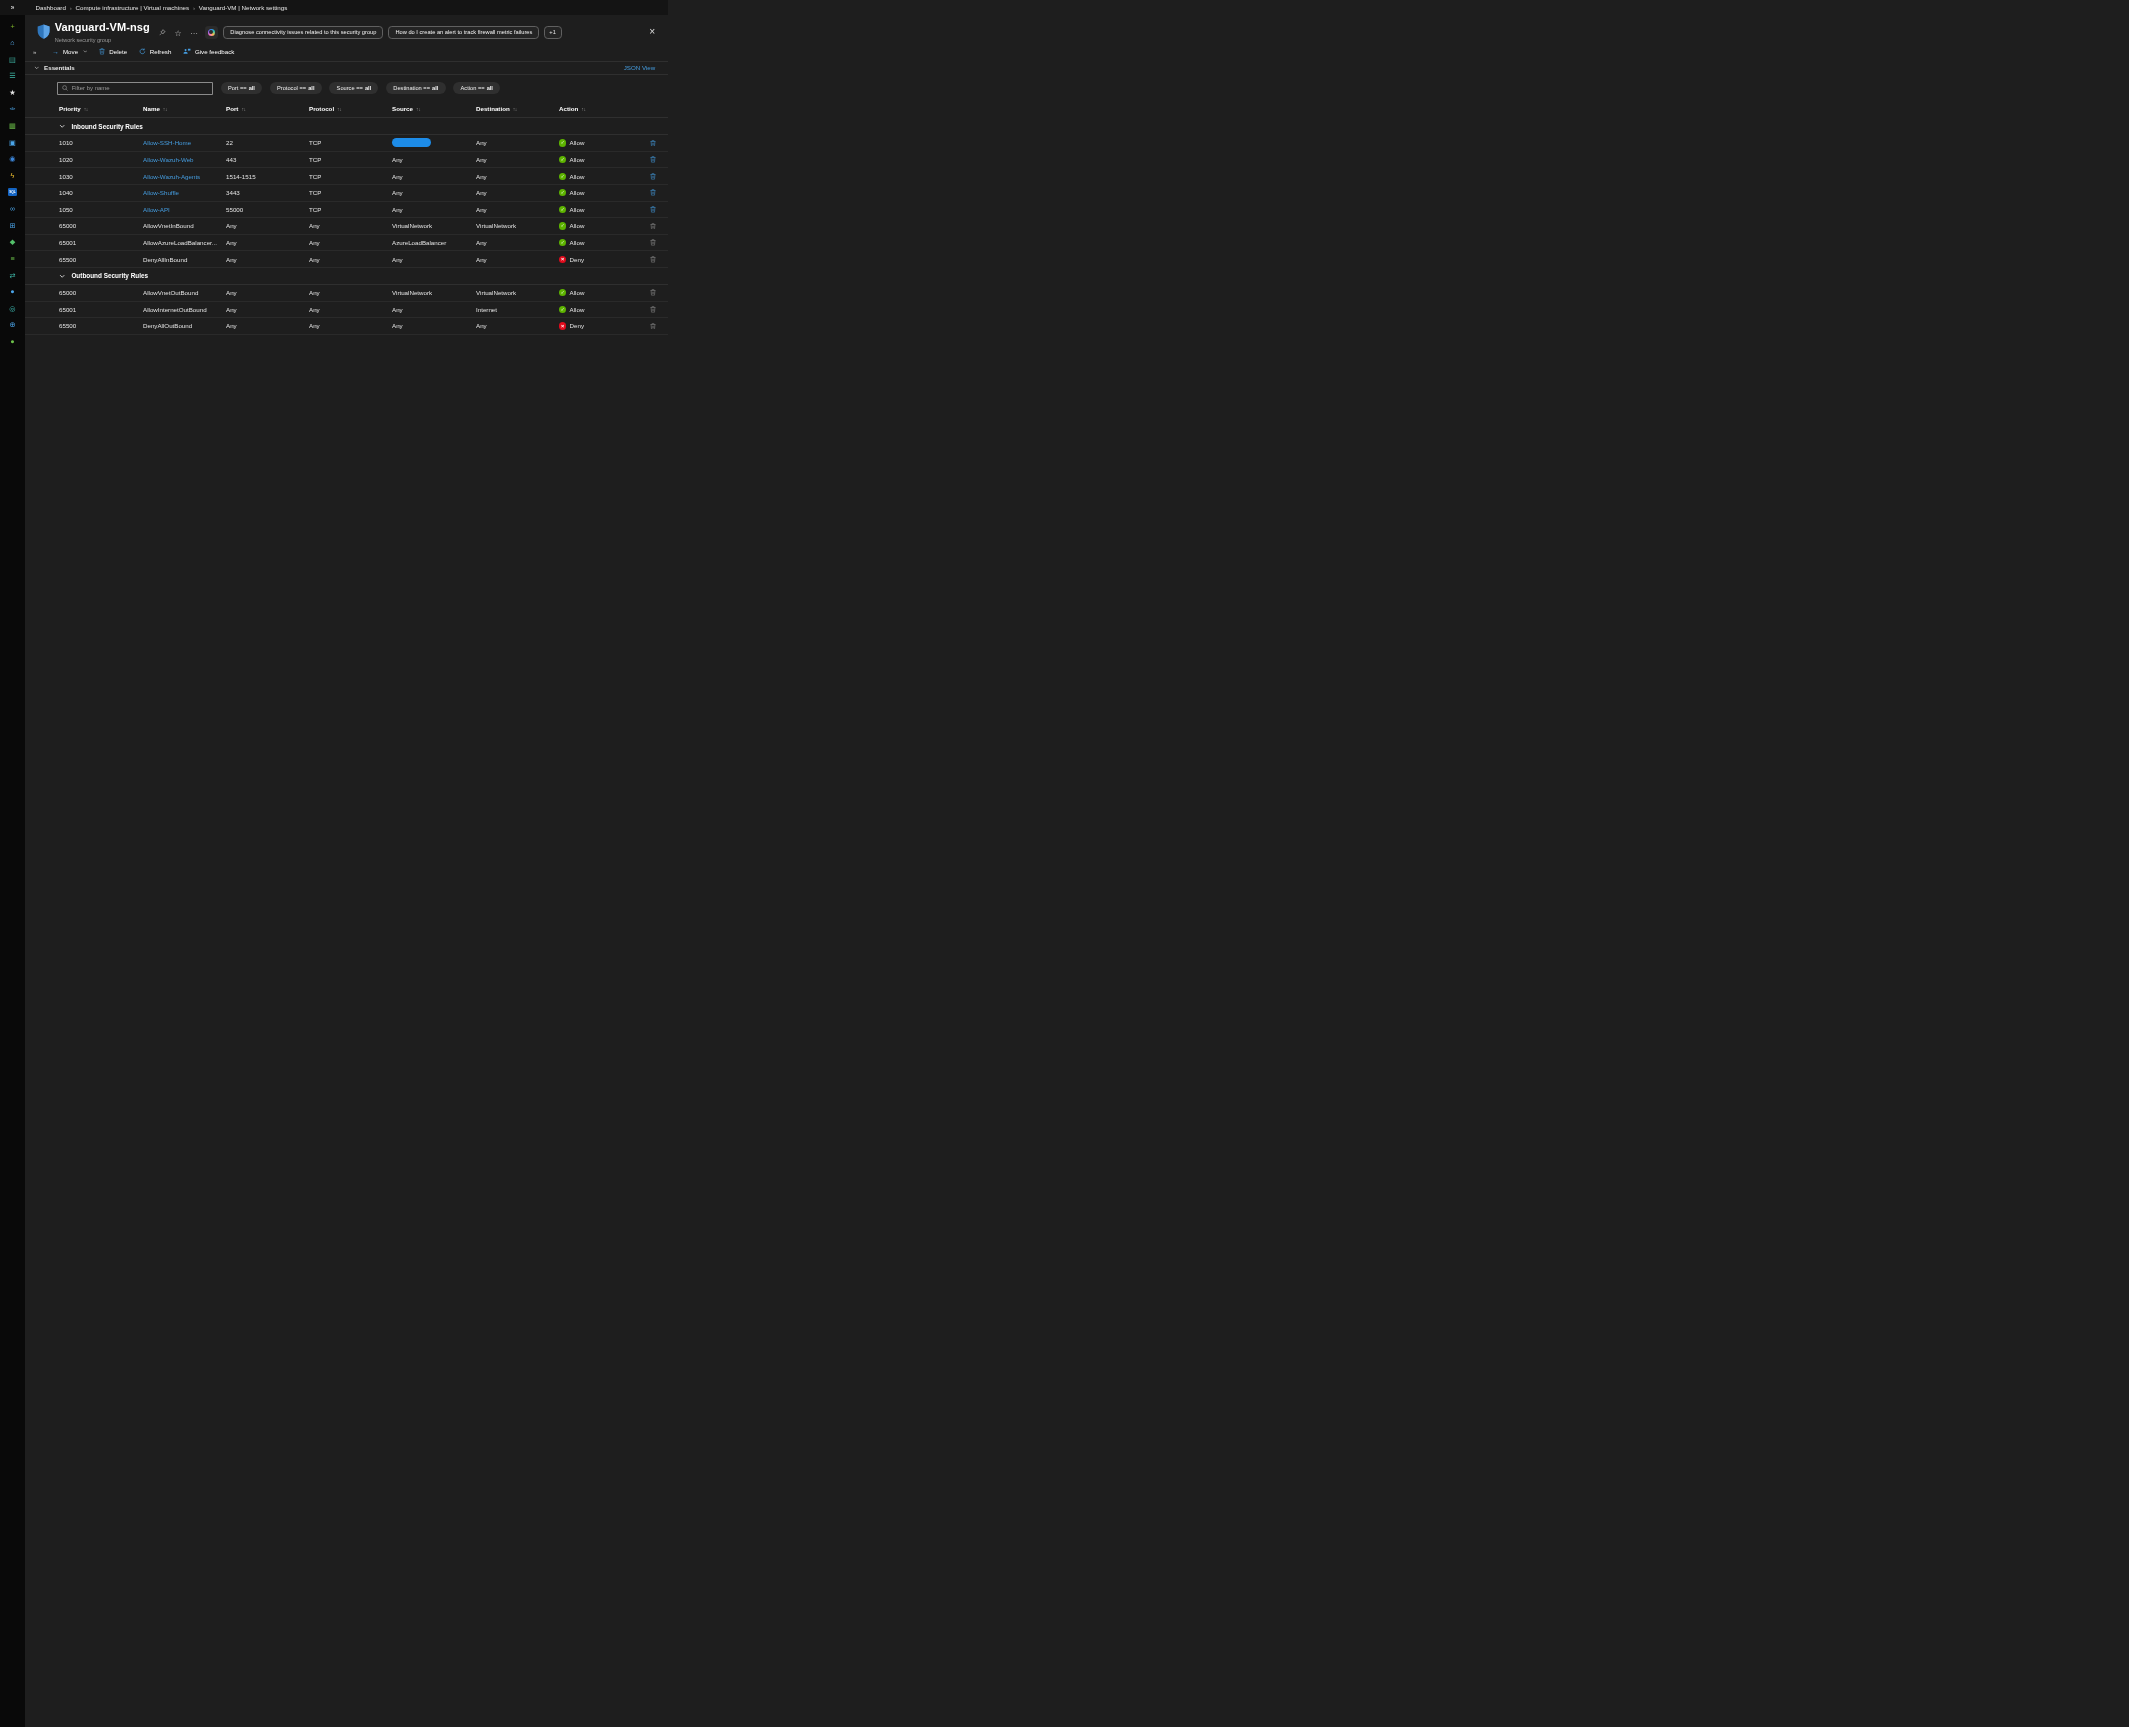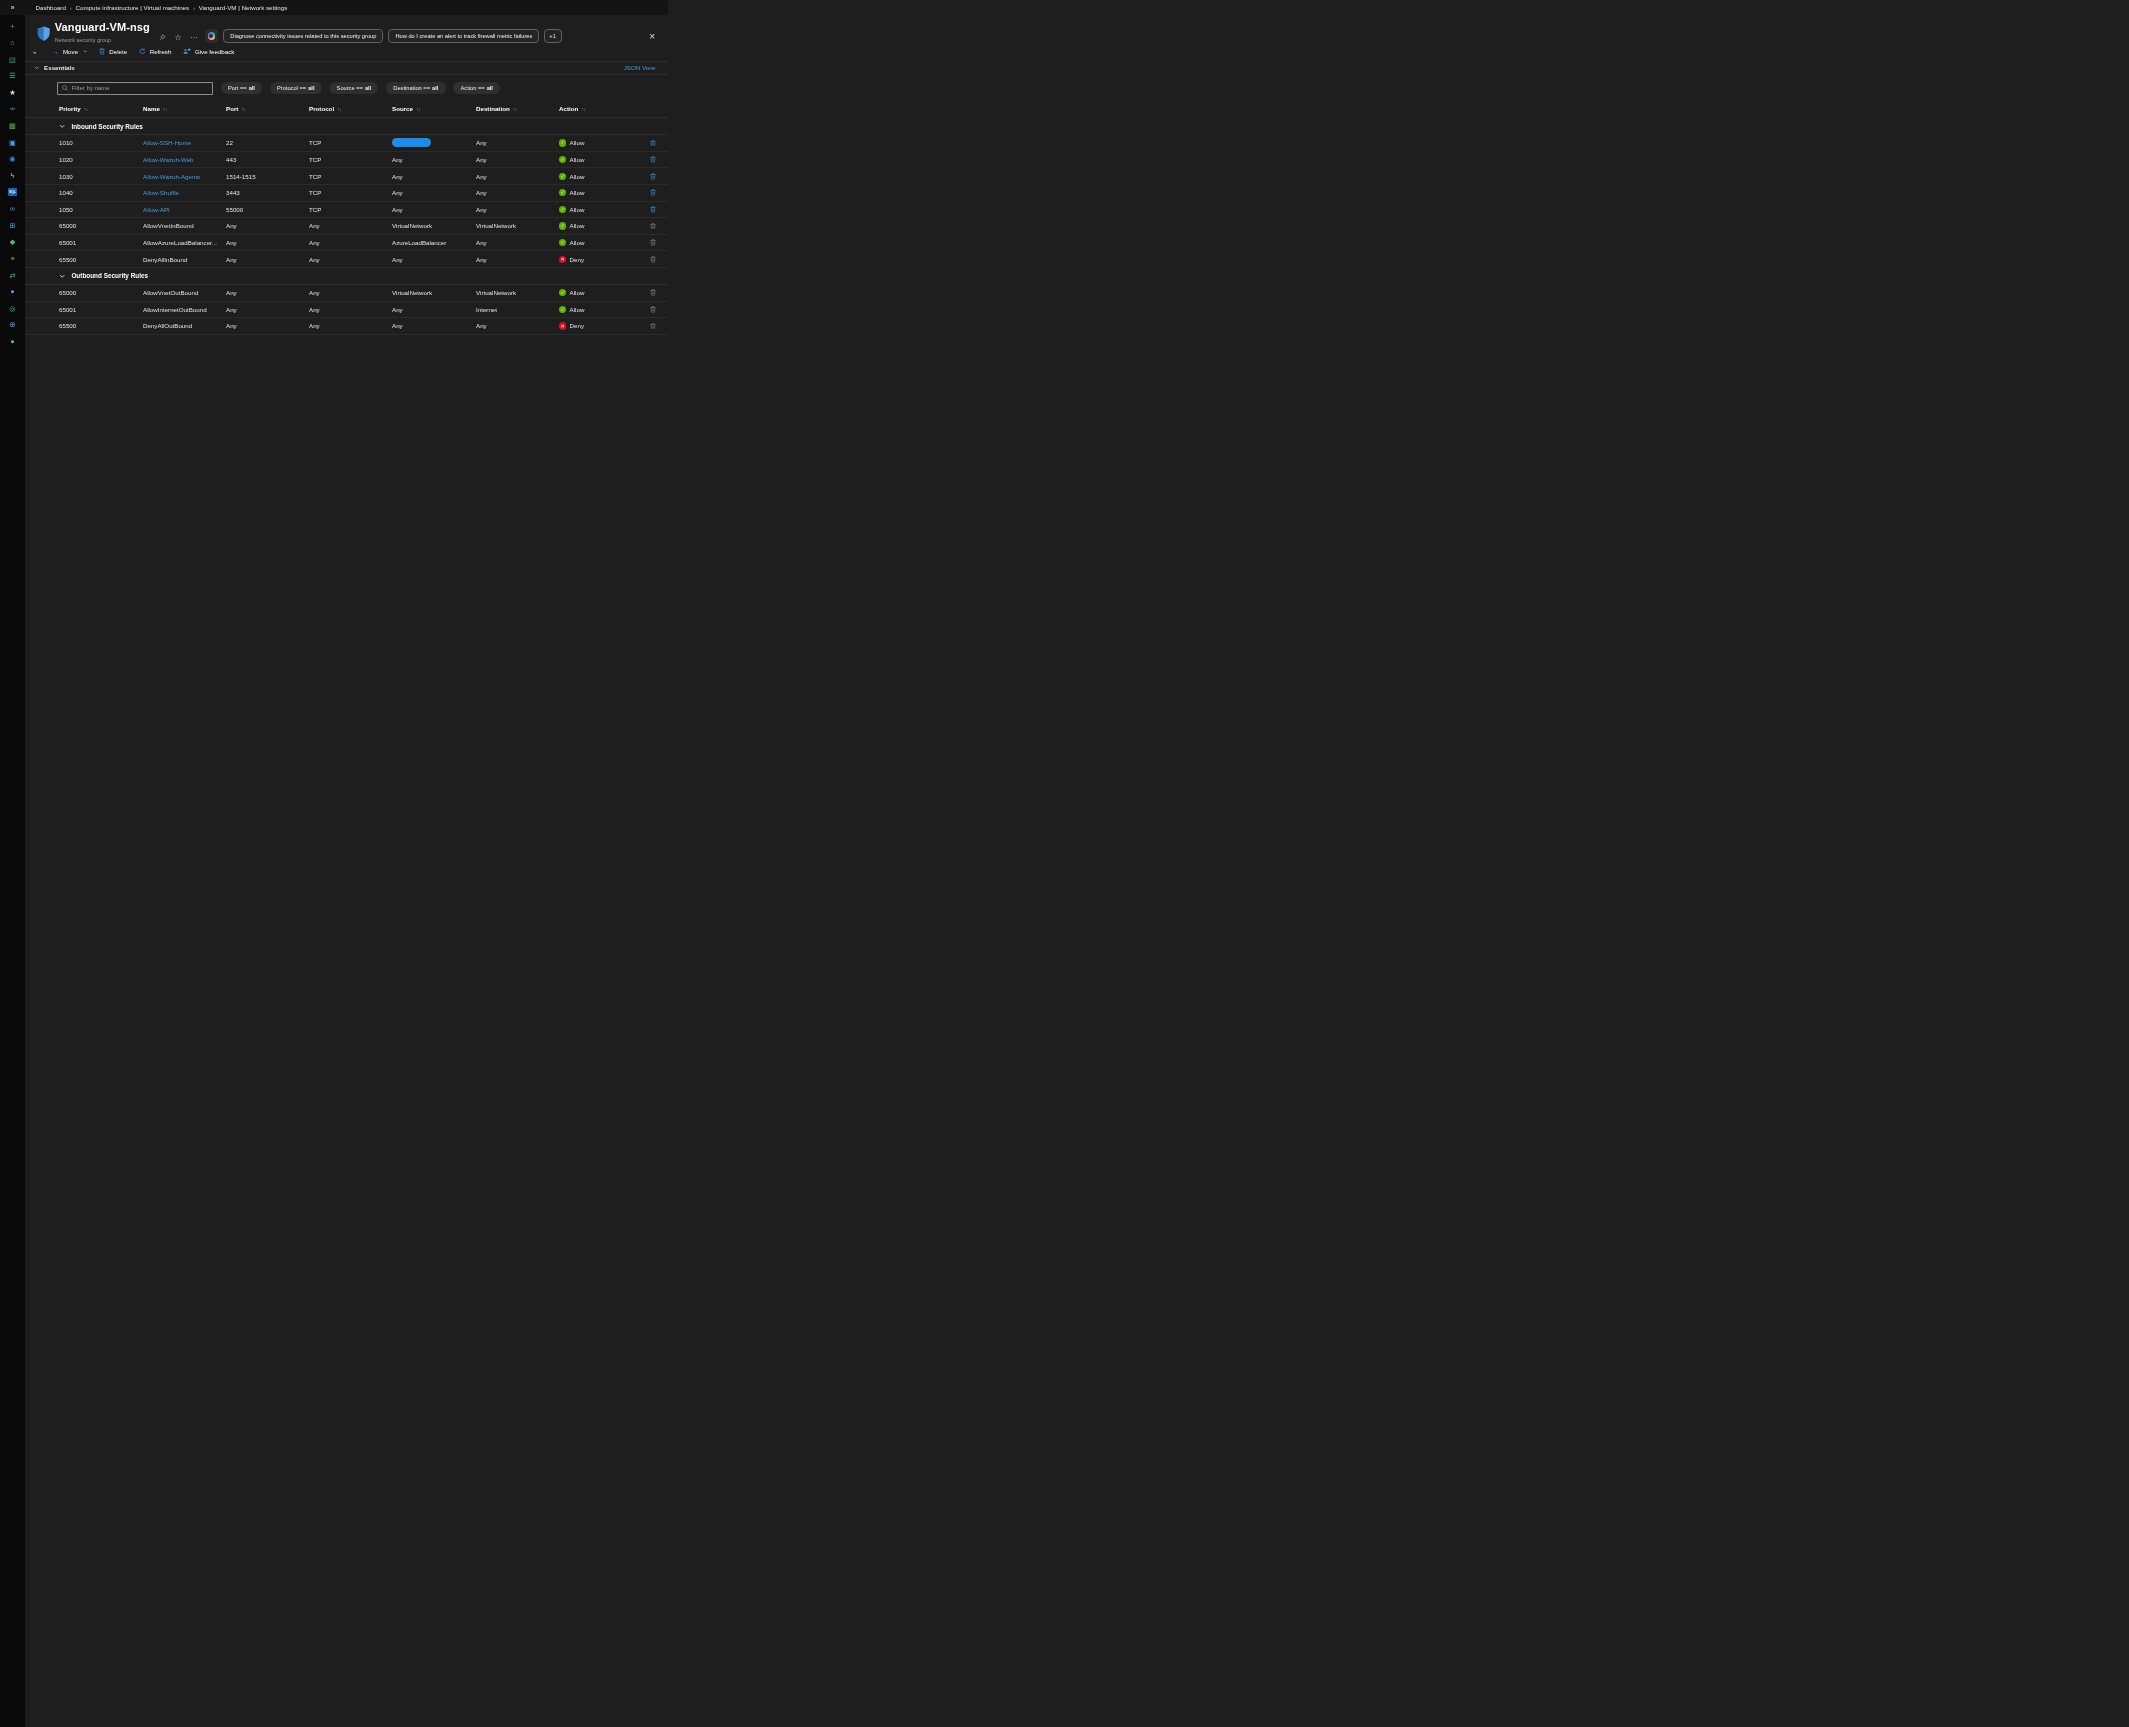--- a/index.html
+++ b/index.html
@@ -18,21 +18,21 @@
   .side-list{display:flex;flex-direction:column;align-items:center;}
   .side-icon{width:25px;height:16.6px;display:flex;align-items:center;justify-content:center;font-size:7.2px;cursor:pointer;}
   .glyph{display:inline-flex;align-items:center;justify-content:center;}
   .glyph.tiny{font-size:3.8px;font-weight:700;}
   .glyph.boxed{width:8.5px;height:8.5px;border-radius:1.3px;font-size:3.2px;font-weight:700;}
 
   
   .content{position:absolute;top:15.3px;left:25px;width:643px;bottom:0;background:#1e1e1e;overflow:hidden;}
 
   .blade-header{padding:6px 12.8px 0 12.3px;}
-  .title-row{display:flex;align-items:flex-end;}
+  .title-row{display:flex;align-items:center;}
   .shield{margin-top:0.9px;flex:none;}
   .title-block{margin-left:4.3px;}
   h1{font-size:11px;font-weight:700;color:#ffffff;line-height:13.6px;letter-spacing:0.1px;white-space:nowrap;}
   .subtitle{font-size:5.5px;color:#9b9b9b;margin-top:1.7px;}
   .title-icons{display:flex;gap:8.5px;margin-left:9.4px;margin-top:3.4px;align-items:center;}
   .hicon{color:#cfcfcf;font-size:6.8px;cursor:pointer;line-height:1;}
   .star{font-size:8px;}
   .dots{font-size:7.7px;}
   .copilot-icon{width:13.6px;height:13.6px;border-radius:3.4px;background:#2b2b2b;display:flex;align-items:center;justify-content:center;margin:0.9px 0 0 6.8px;flex:none;cursor:pointer;}
   .copilot-ring{position:relative;width:7.7px;height:7.7px;border-radius:50%;background:conic-gradient(from 210deg,#ff7ab8,#a25df5,#2f8ef5,#2fc2a8,#f5c04c,#ff7ab8);}

